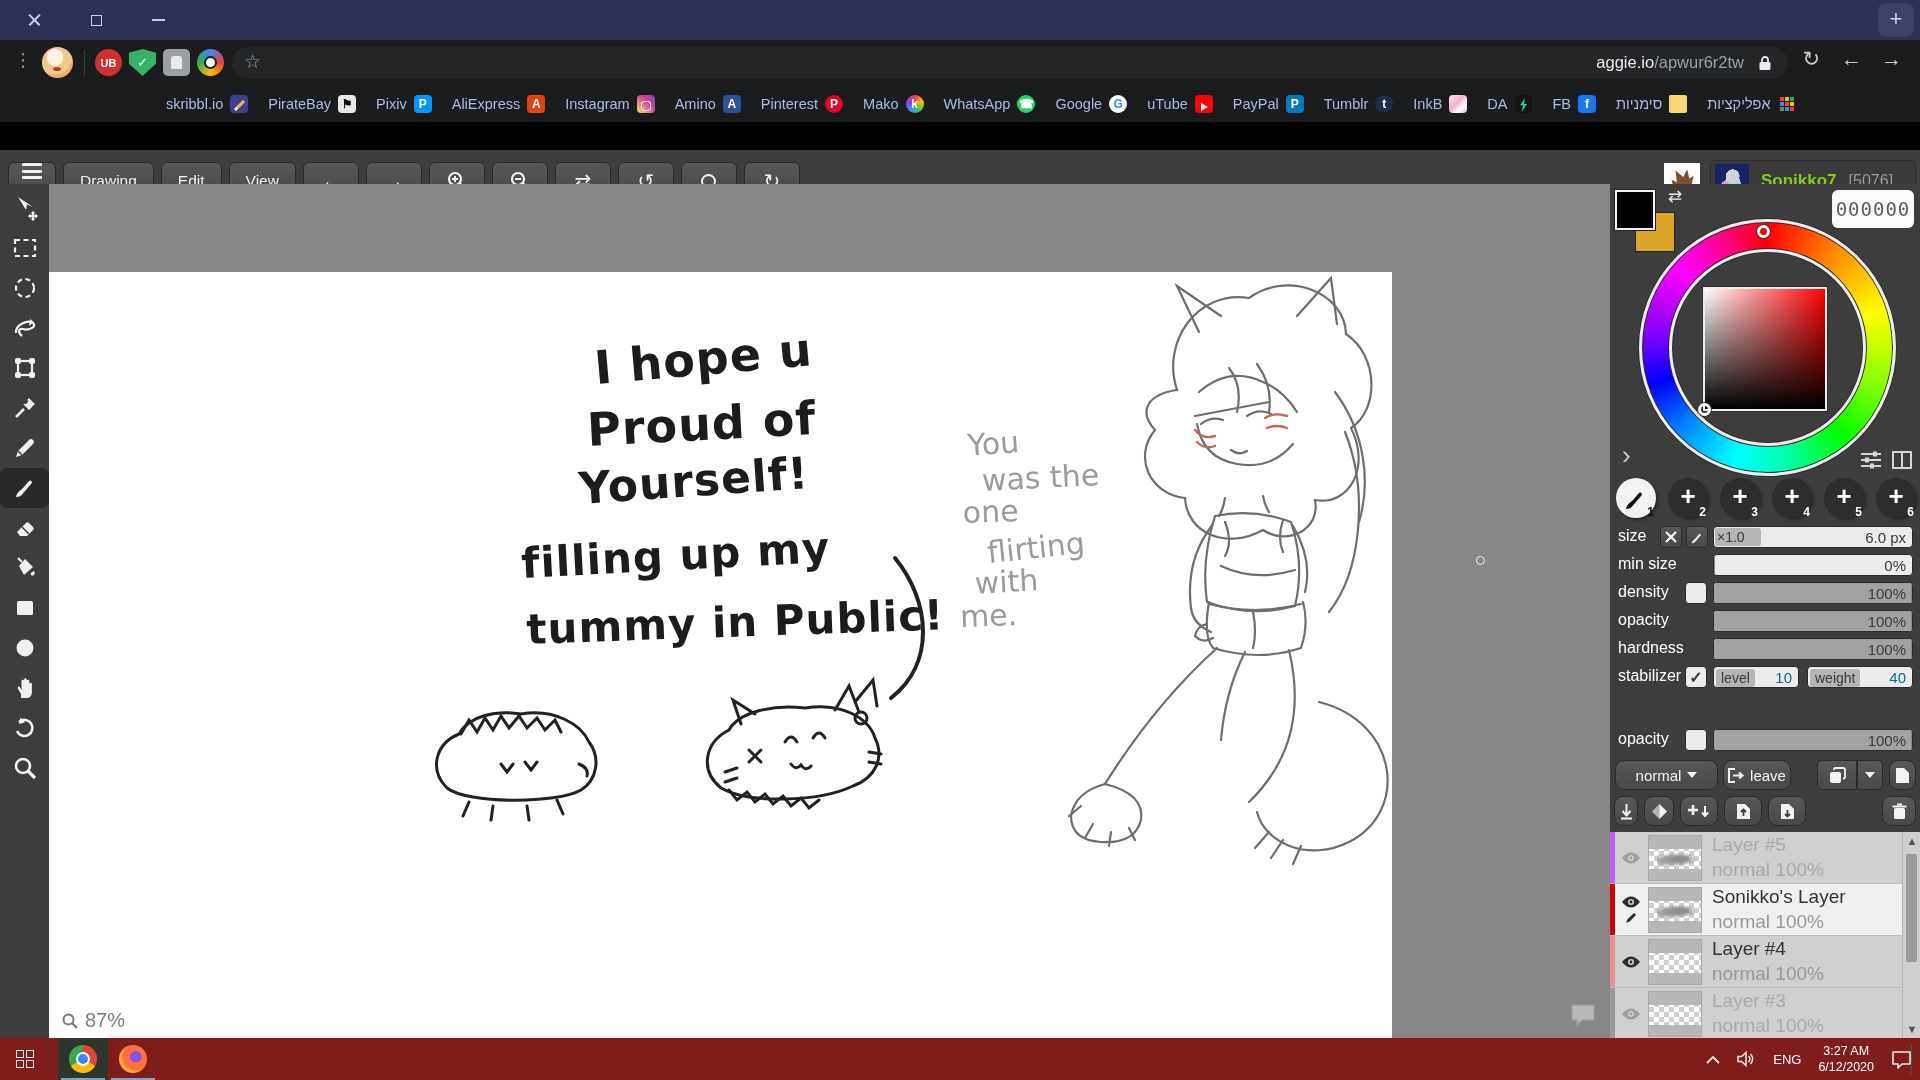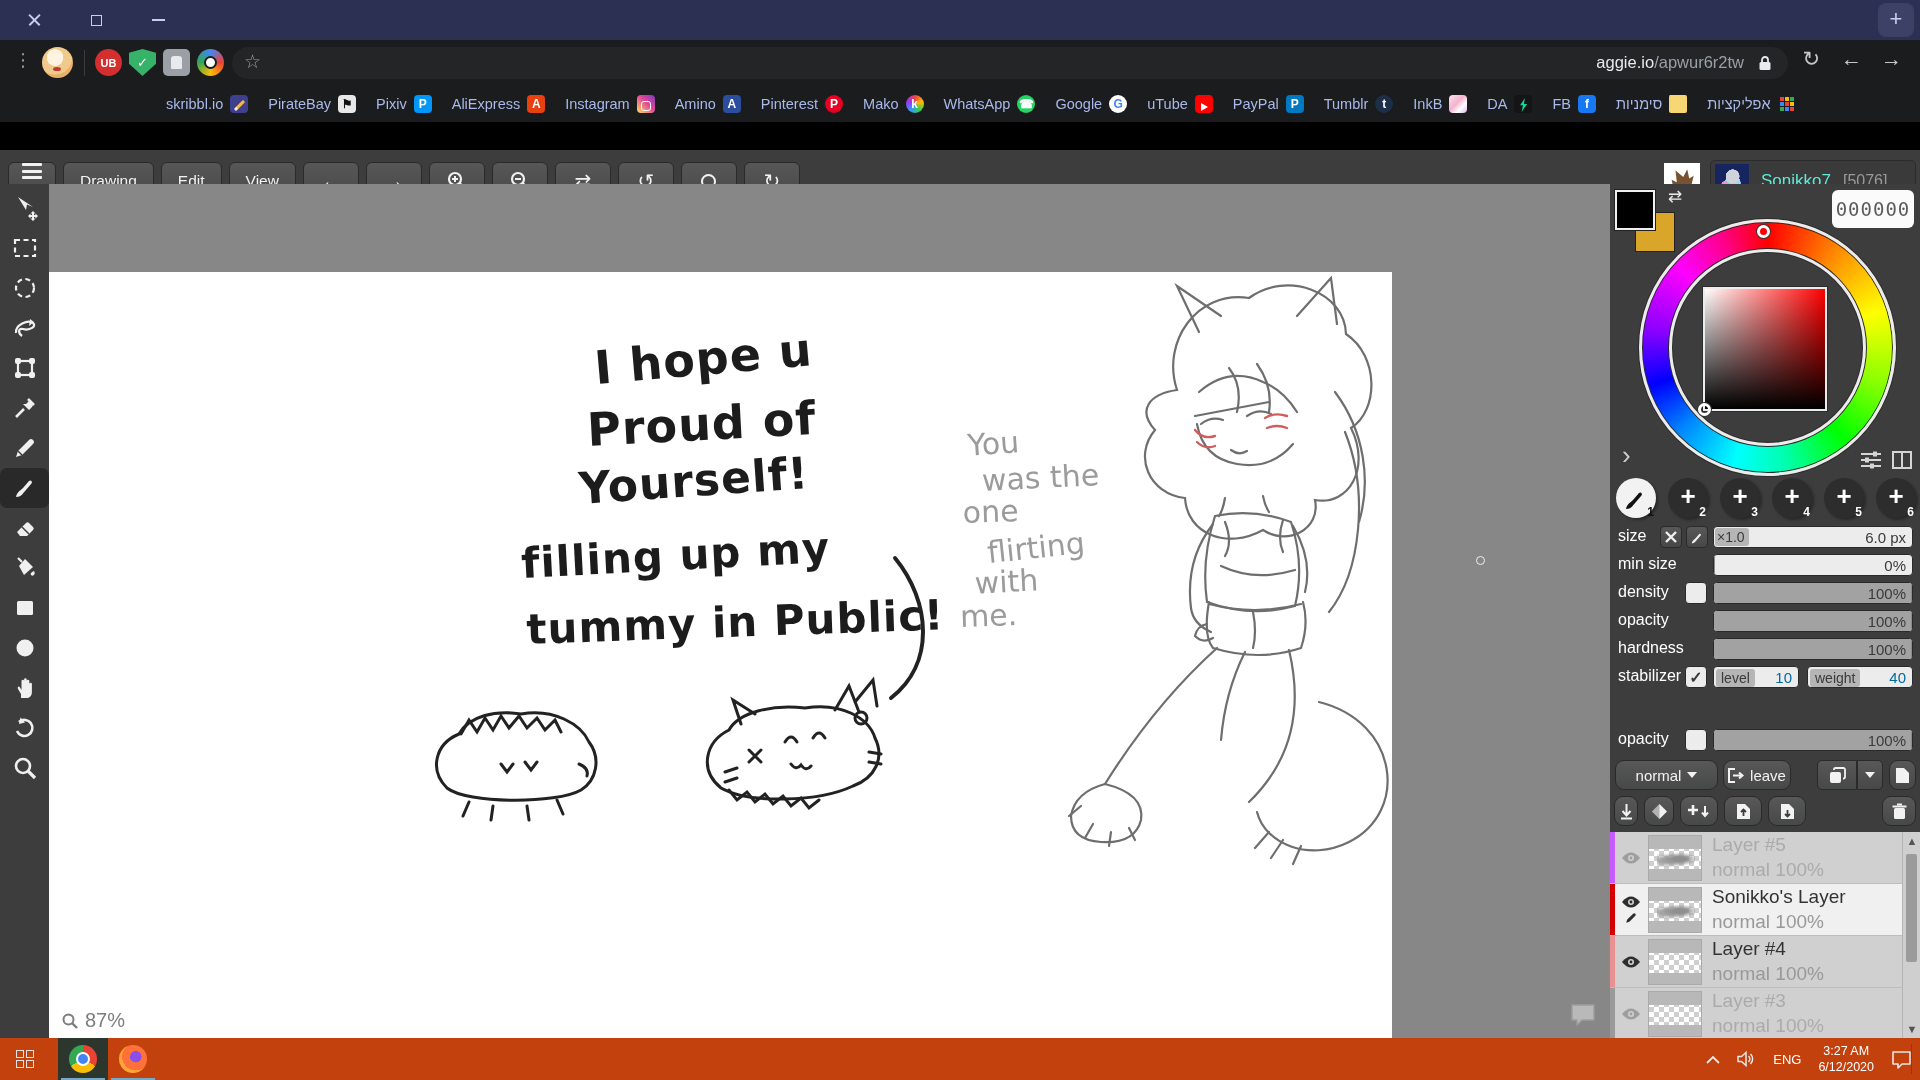--- a/index.html
+++ b/index.html
@@ -91,21 +91,21 @@
   .avatar1{background:#fff;}
   .avatar1::before{content:"";position:absolute;left:5px;top:5px;width:26px;height:26px;background:#7a5230;
     clip-path:polygon(20% 90%,10% 45%,30% 55%,25% 10%,55% 35%,70% 5%,78% 40%,95% 30%,85% 70%,95% 95%,50% 80%);}
   .avatar2{background:#16255f;}
   .avatar2::before{content:"";position:absolute;inset:0;
     background:radial-gradient(circle at 30% 62%,#e89ad0 0 12%,transparent 13%),
       radial-gradient(circle at 52% 36%,#cfd4da 0 24%,transparent 25%),
       radial-gradient(circle at 52% 56%,#9fd8f0 0 30%,transparent 31%);}
   .userbtn{display:flex;align-items:center;gap:12px;height:42px;padding:0 14px 0 4px;border-radius:5px;
     background:#3a3a3a;border:1px solid #2b2b2b;width:206px;}
-  .uname{color:#5eead4;font-size:17px;font-weight:normal;}
+  .uname{color:#84cc16;font-size:17px;font-weight:bold;}
   .uid{color:#9a9a9a;font-size:16px;}
 
   
   .main{position:absolute;left:0;top:184px;width:1920px;height:854px;}
   
   .toolcol{position:absolute;left:0;top:0;width:49px;height:854px;background:#3d3d3d;padding-top:4px;}
   .tool{width:49px;height:40px;display:grid;place-items:center;background:transparent;border:none;}
   .tool.selected{background:#292929;border-radius:7px;}
   .tool svg{display:block;}
   
@@ -154,21 +154,21 @@
   .slabel{position:absolute;left:8px;top:1px;color:#fff;font-size:16px;}
   .sq-btn{position:absolute;top:0;width:22px;height:22px;border-radius:4px;border:1px solid #2a2a2a;
     background:linear-gradient(#585858,#474747);display:grid;place-items:center;padding:0;}
   .checkbox{position:absolute;left:75px;top:0;width:22px;height:22px;border-radius:4px;background:#ececec;
     border:1px solid #2a2a2a;display:grid;place-items:center;color:#3a3a3a;font-size:16px;font-weight:bold;}
   .track{position:absolute;left:103px;top:0;width:200px;height:22px;border-radius:4px;background:#ececec;
     border:1px solid #2a2a2a;overflow:hidden;}
   .sfill{position:absolute;left:0;top:0;height:100%;background:#a2a2a2;border-right:1px solid #8a8a8a;}
   .sval{position:absolute;right:6px;top:2px;font-size:15px;color:#3a3a3a;}
   .thumbchip{position:absolute;left:1px;top:1px;height:18px;background:#b5b5b5;border-radius:3px;
-    color:#3a3a3a;font-size:14px;padding:1px 4px 0 2px;}
+    color:#3a3a3a;font-size:14px;padding:1px 16px 0 2px;}
   .field{position:absolute;top:0;height:22px;border-radius:4px;background:#ececec;border:1px solid #2a2a2a;overflow:hidden;}
   .field .flabel{position:absolute;left:2px;top:2px;font-size:14px;color:#3a3a3a;background:#b5b5b5;border-radius:3px;padding:1px 5px;}
   .field .fval{position:absolute;right:6px;top:2px;font-size:15px;color:#0369a1;text-align:center;}
   
   .wbtn{position:absolute;height:30px;border-radius:9px;border:1px solid #2a2a2a;background:linear-gradient(#585858,#474848);
     color:#f2f2f2;font-size:15px;display:flex;align-items:center;justify-content:center;gap:6px;padding:0;}
   .caret-down{width:0;height:0;border-left:5px solid transparent;border-right:5px solid transparent;border-top:6px solid #f2f2f2;}
   
   .layers{position:absolute;left:0;top:648px;width:310px;height:206px;background:#d2d2d2;overflow:hidden;}
   .layer-row{position:relative;height:52px;background:#d0d0d0;border-bottom:1px solid #bdbdbd;display:flex;align-items:center;}
@@ -187,21 +187,21 @@
     background:radial-gradient(ellipse at 60% 50%,#8f8f8f 0 20%,transparent 60%),radial-gradient(ellipse at 25% 60%,#a5a5a5 0 15%,transparent 55%);}
   .lmeta{margin-left:10px;display:flex;flex-direction:column;gap:3px;}
   .lname{font-size:19px;color:#333;}
   .lblend{font-size:19px;color:#999;}
   .layer-row[data-state="hidden"] .lname,.layer-row[data-state="hidden"] .lblend{color:#ababab;}
   .lscroll{position:absolute;right:0;top:0;width:18px;height:206px;background:#cfcfcf;border-left:1px solid #b5b5b5;}
   .lscroll .arr{position:absolute;left:0;width:18px;text-align:center;color:#555;font-size:11px;}
   .lscroll .thumbbar{position:absolute;left:3px;top:22px;width:11px;height:108px;background:#9b9b9b;border-radius:2px;}
 
   
-  .taskbar{position:absolute;left:0;top:1038px;width:1920px;height:42px;background:#c2410c;display:flex;align-items:center;}
+  .taskbar{position:absolute;left:0;top:1038px;width:1920px;height:42px;background:#7f1d1d;display:flex;align-items:center;}
   .tb-btn{position:relative;width:50px;height:42px;display:grid;place-items:center;}
   .start-grid{display:grid;grid-template-columns:8px 8px;grid-template-rows:8px 8px;gap:2px;}
   .start-grid i{background:transparent;border:1.4px solid #e2e2e2;}
   .tb-active{background:#2d362d;}
   .tb-underline{position:absolute;left:3px;bottom:0;width:44px;height:2.5px;background:#76a9c8;}
   .chrome-ico{position:relative;width:28px;height:28px;border-radius:50%;
     background:conic-gradient(#ea4335 0 120deg,#fbbc05 120deg 240deg,#34a853 240deg 360deg);}
   .chrome-ico::after{content:"";position:absolute;left:7px;top:7px;width:14px;height:14px;border-radius:50%;
     background:#4285f4;border:2.5px solid #fff;box-sizing:border-box;}
   .firefox-ico{width:28px;height:28px;border-radius:50%;

